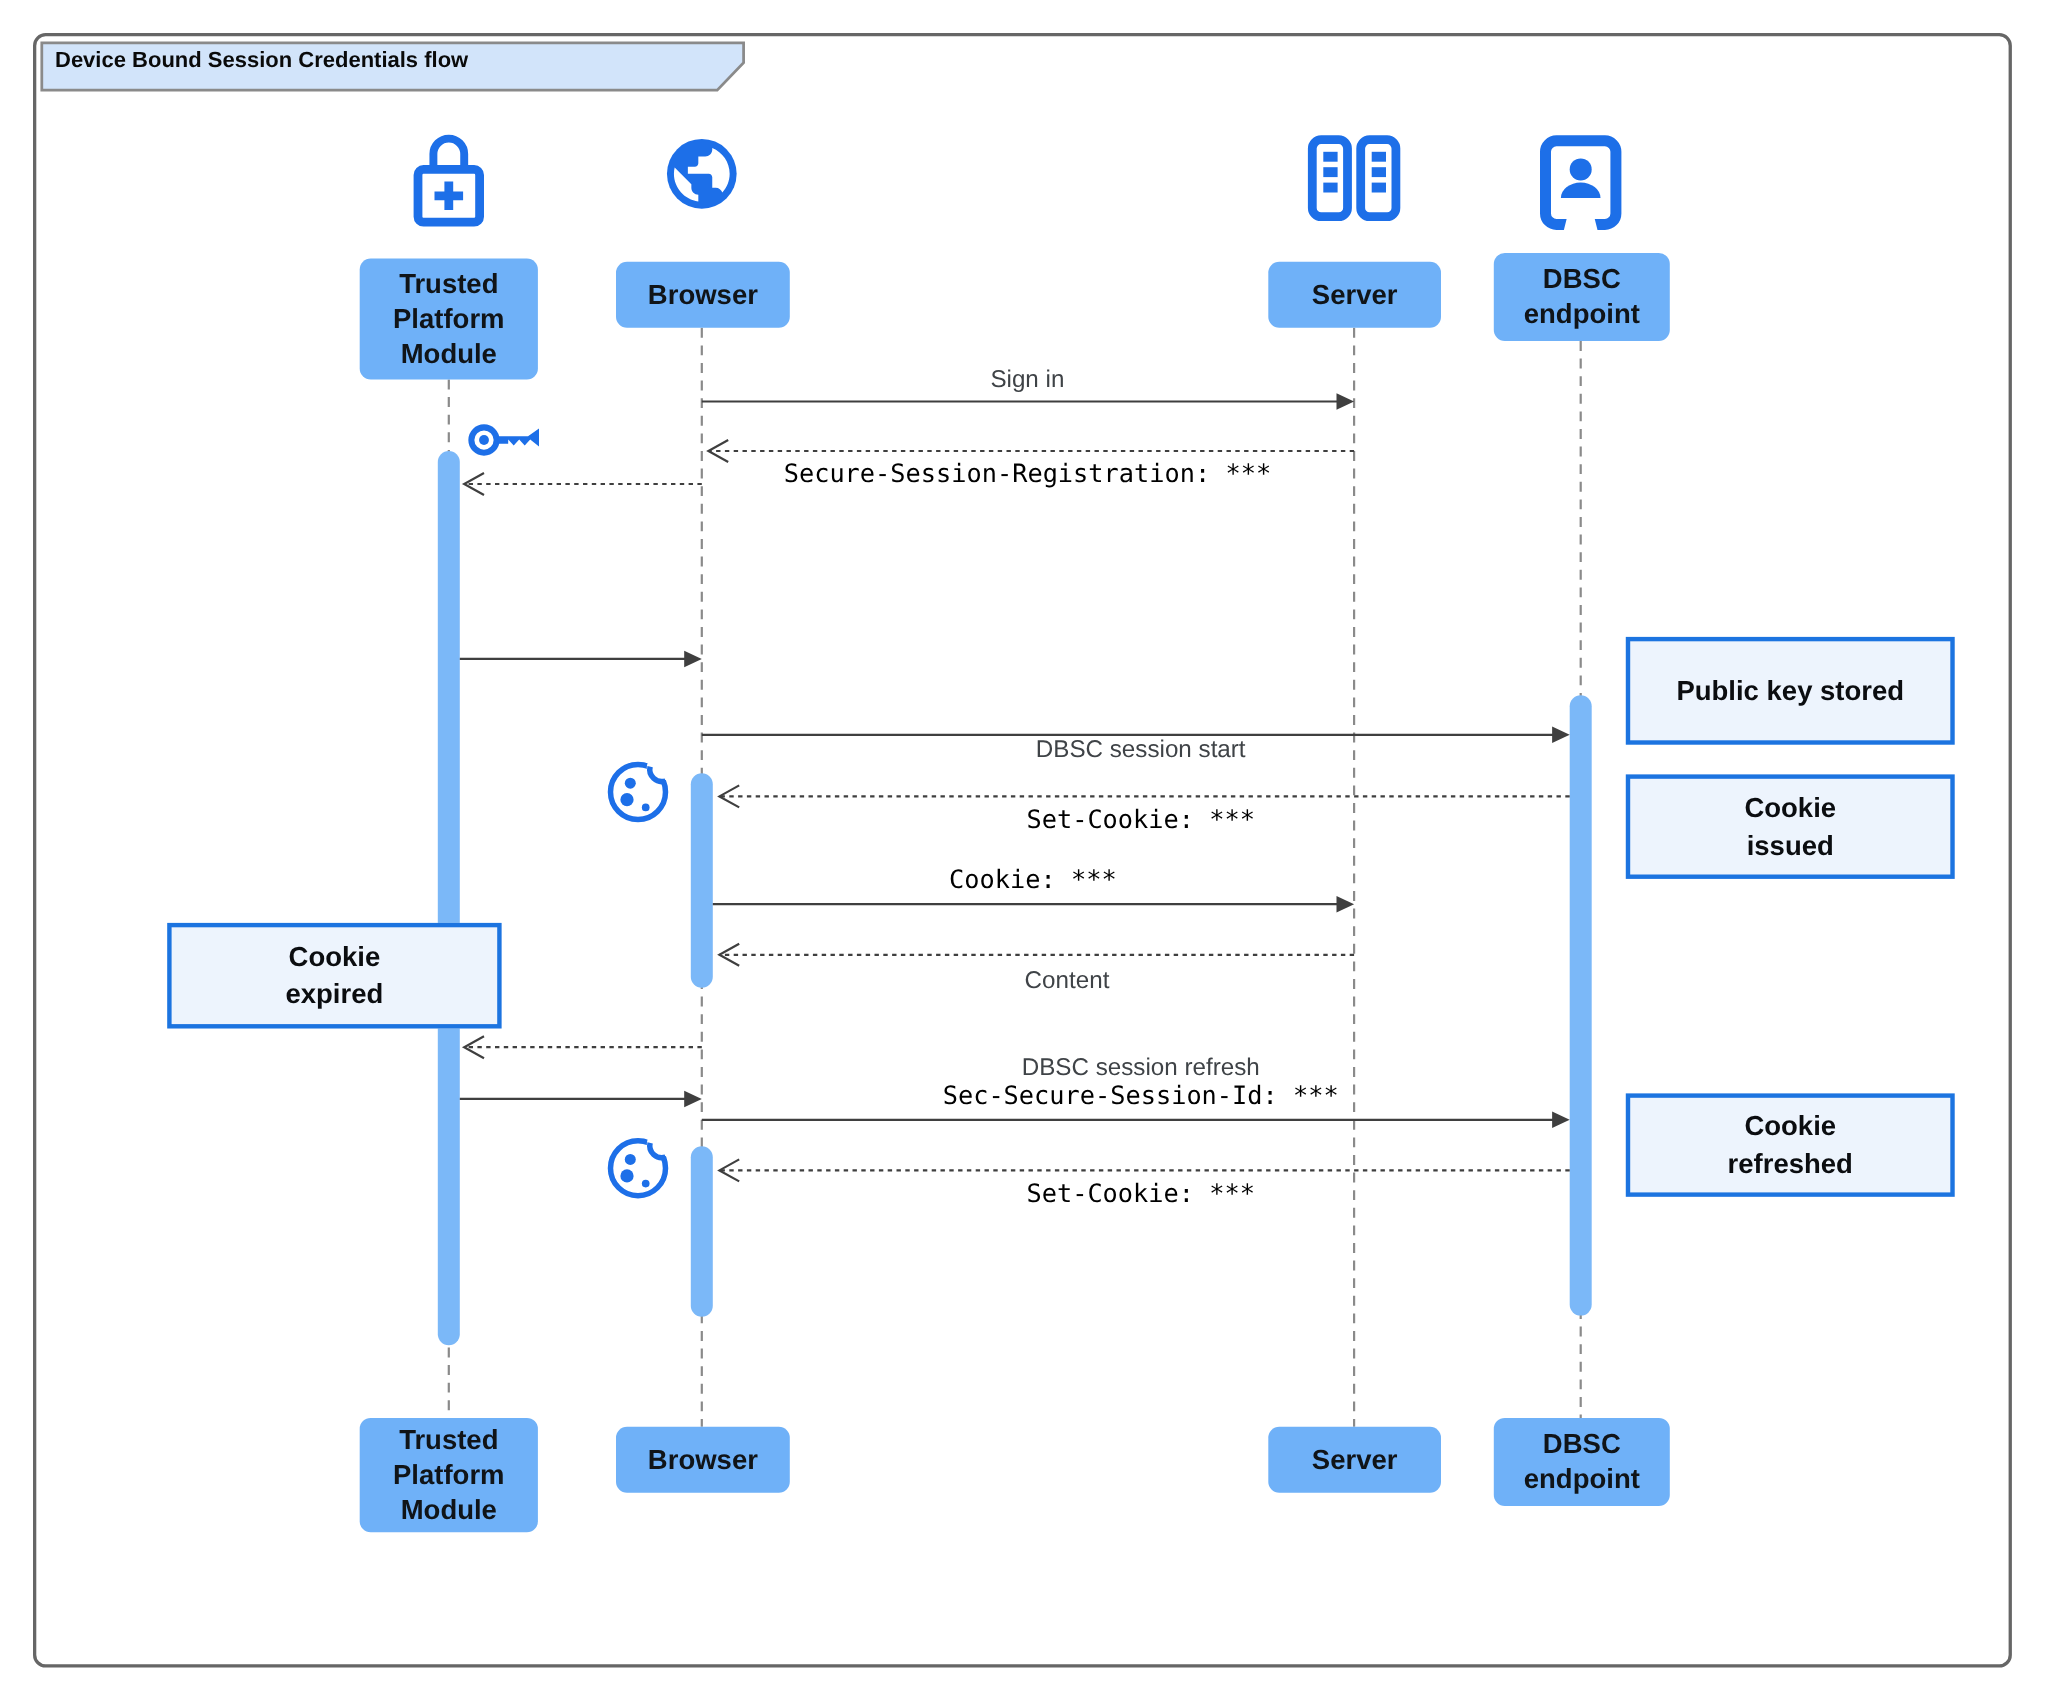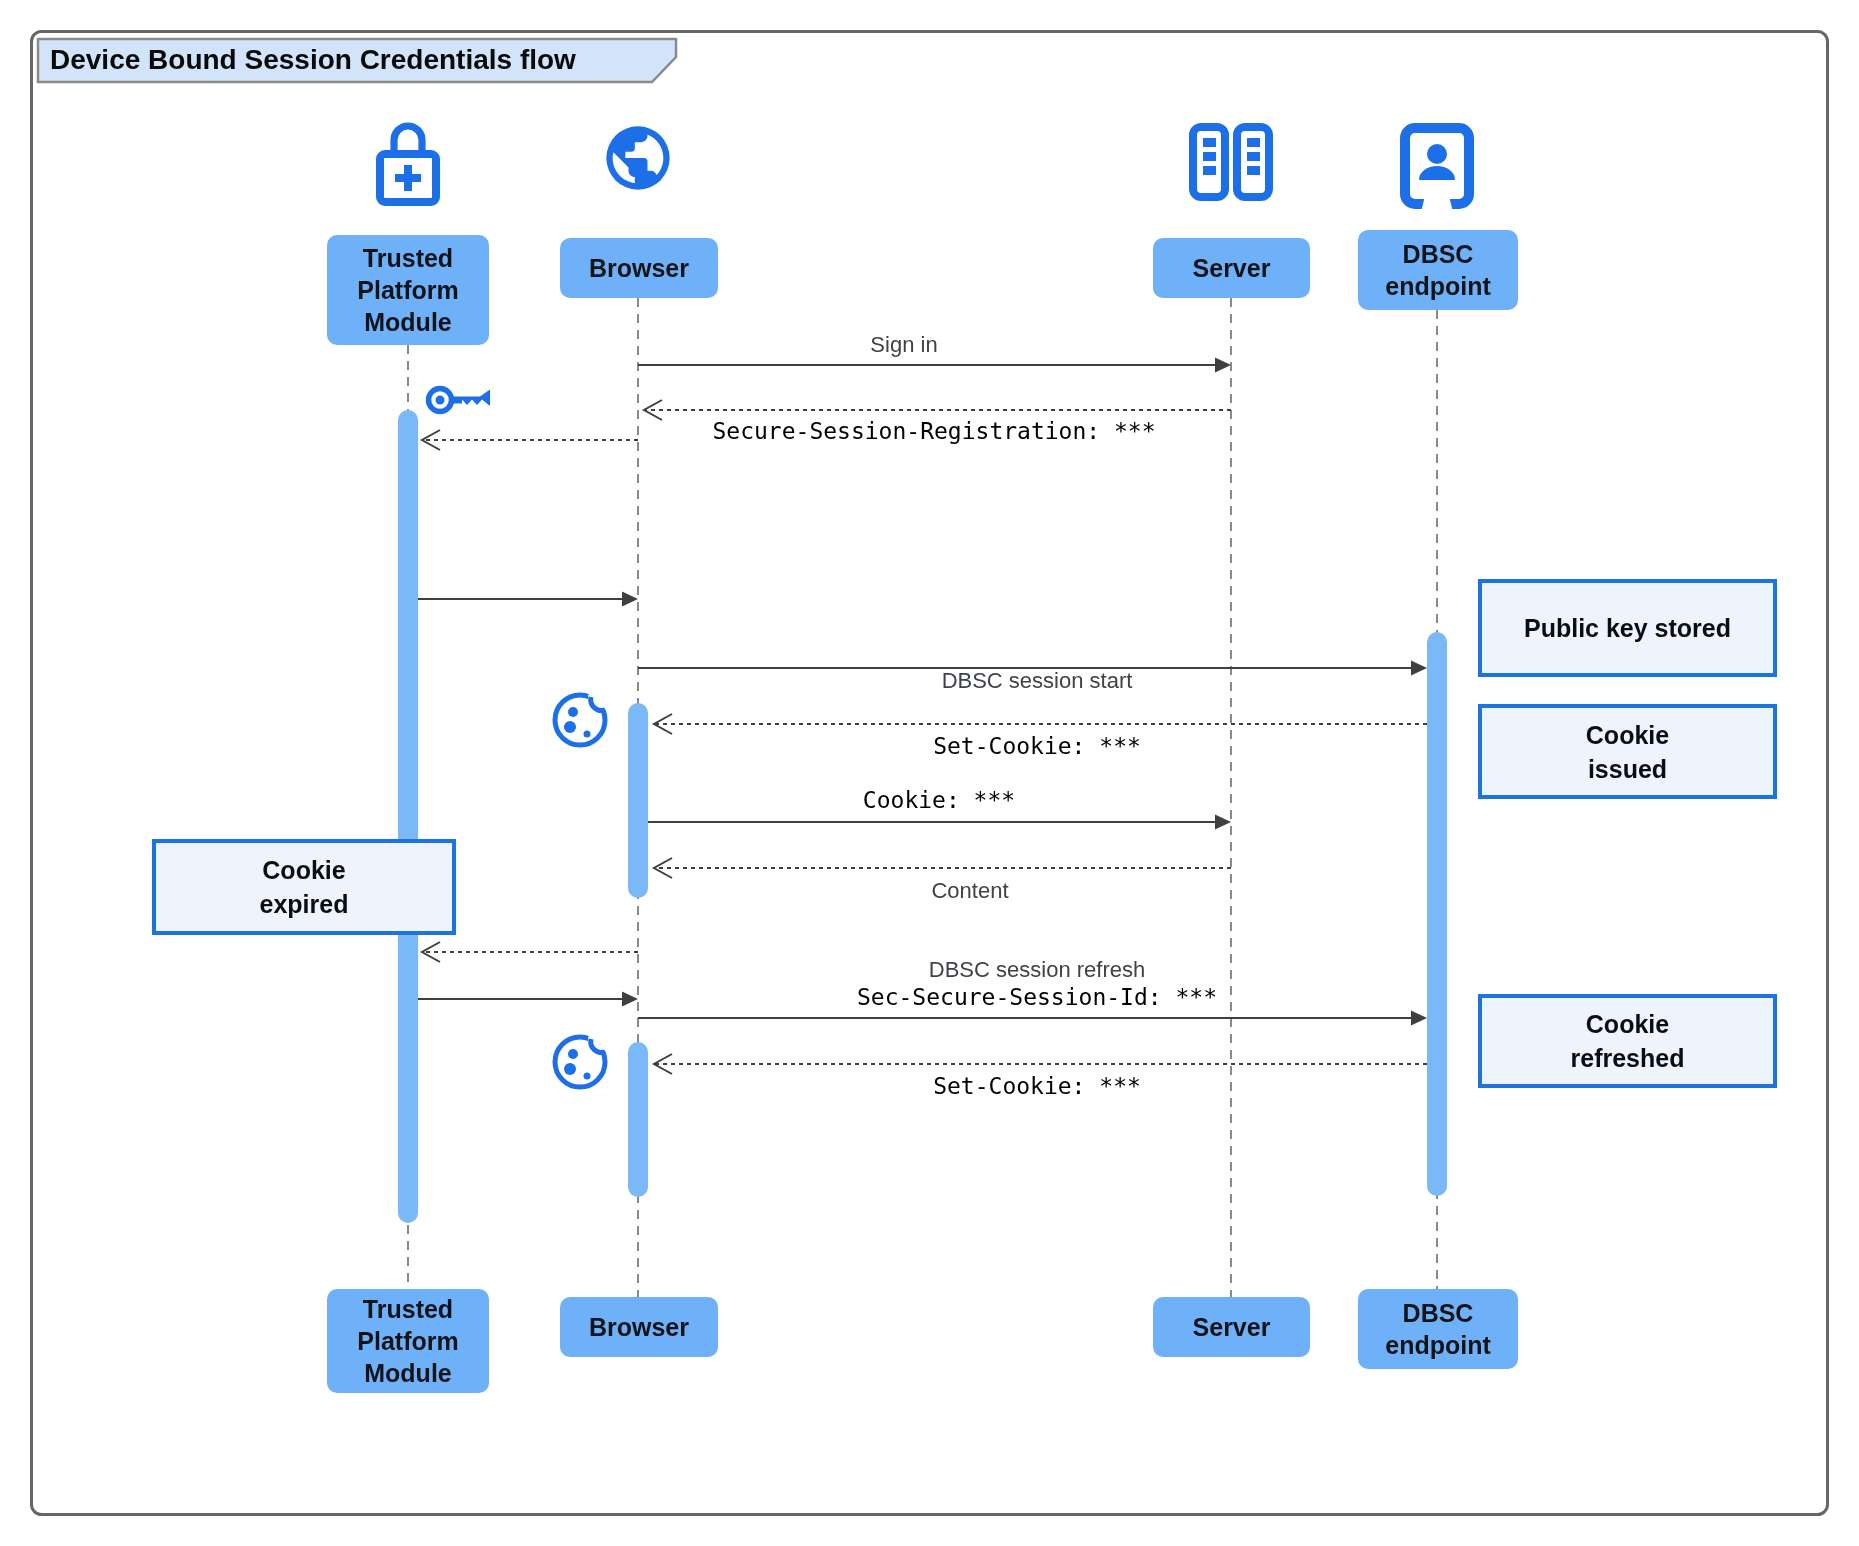--- a/index.html
+++ b/index.html
@@ -9,21 +9,21 @@
   .abs{position:absolute;}
   .participant{background:#6FB1F8;border-radius:10px;color:#101418;font-weight:bold;
                font-size:25px;line-height:32px;display:flex;align-items:center;justify-content:center;
                text-align:center;white-space:pre-line;}
   .note{background:#EDF4FD;border:4px solid #1C74E0;color:#0b0d10;font-weight:bold;font-size:25px;
         line-height:34px;display:flex;align-items:center;justify-content:center;text-align:center;
         white-space:pre-line;box-sizing:border-box;}
   .msg{transform:translate(-50%,-50%);white-space:nowrap;text-align:center;}
   .msg.sans{font-family:"Liberation Sans",sans-serif;font-size:22px;color:#3f4347;}
   .msg.mono{font-family:"DejaVu Sans Mono",monospace;font-size:23px;color:#000000;}
-  .title-text{font-size:28px;font-weight:bold;color:#0a0a0a;white-space:nowrap;}
+  .title-text{font-size:20px;font-weight:bold;color:#0a0a0a;white-space:nowrap;}
   .icon{display:flex;align-items:center;justify-content:center;}
 </style>
 </head>
 <body>
 
 <div class="canvas">
 
   <svg class="layer" width="1859" height="1546" viewBox="0 0 1859 1546">
 
     <rect x="31.5" y="31.5" width="1796" height="1483" rx="10" fill="none" stroke="#666666" stroke-width="3"></rect>
@@ -193,21 +193,21 @@
   </span>
 
   <div class="abs note" style="left:152px;top:839px;width:304px;height:96px;">Cookie
 expired</div>
   <div class="abs note" style="left:1478px;top:579px;width:299px;height:98px;">Public key stored</div>
   <div class="abs note" style="left:1478px;top:704px;width:299px;height:95px;">Cookie
 issued</div>
   <div class="abs note" style="left:1478px;top:994px;width:299px;height:94px;">Cookie
 refreshed</div>
 
-  <div class="abs msg sans" style="left:904px;top:345px;">Sign in</div>
+  <div class="abs msg sans" style="left:934px;top:345px;">Sign in</div>
   <div class="abs msg mono" style="left:934px;top:431px;text-align:center;">Secure-Session-Registration: ***</div>
   <div class="abs msg sans" style="left:1037px;top:681px;">DBSC session start</div>
   <div class="abs msg mono" style="left:1037px;top:746px;">Set-Cookie: ***</div>
   <div class="abs msg mono" style="left:939px;top:800px;">Cookie: ***</div>
   <div class="abs msg sans" style="left:970px;top:891px;">Content</div>
   <div class="abs msg sans" style="left:1037px;top:970px;">DBSC session refresh</div>
   <div class="abs msg mono" style="left:1037px;top:997px;">Sec-Secure-Session-Id: ***</div>
   <div class="abs msg mono" style="left:1037px;top:1086px;">Set-Cookie: ***</div>
 
 </div>

